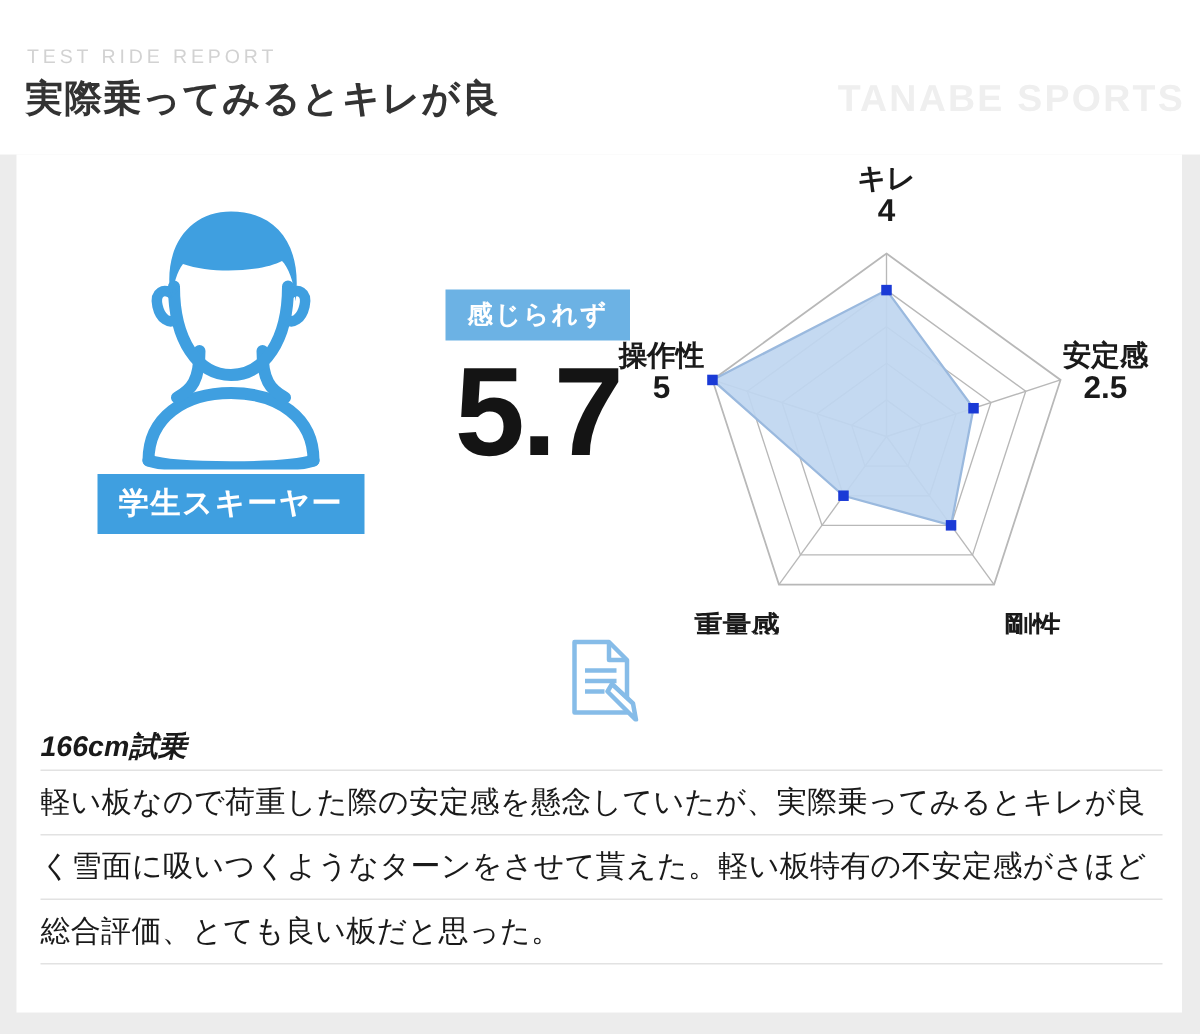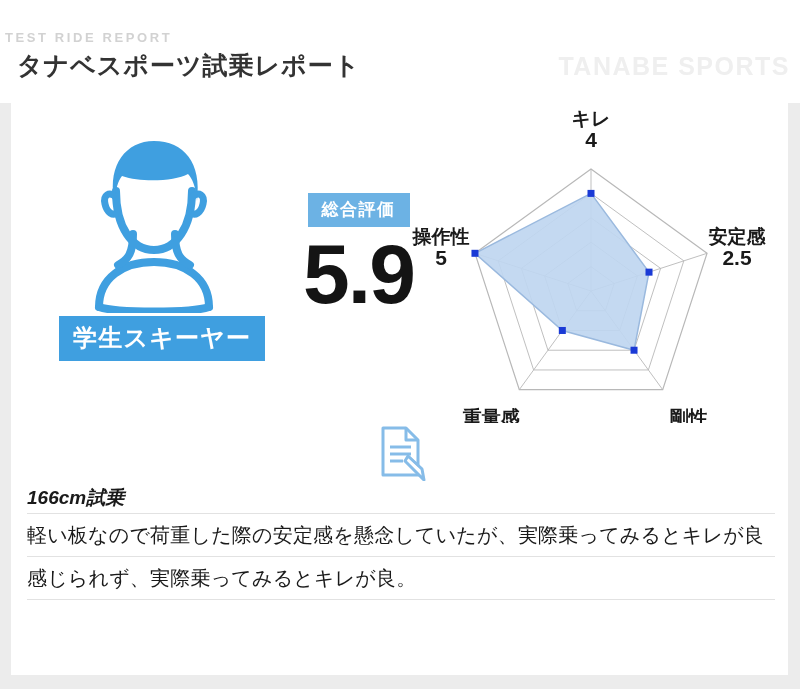--- a/index.html
+++ b/index.html
@@ -19,25 +19,25 @@
   .header {
     position: absolute;
     left: 0; top: 0;
     width: 800px;
     height: 103px;
     background: #ffffff;
     box-sizing: border-box;
   }
   .header-kicker {
     position: absolute;
-    left: 5px;
+    left: 18px;
     top: 30px;
     font-size: 13px;
     letter-spacing: 2.6px;
-    font-weight: bold;
+    font-weight: normal;
     color: #d2d2d2;
     white-space: nowrap;
   }
   .header-title {
     position: absolute;
     left: 17px;
     top: 49px;
     font-size: 25px;
     font-weight: bold;
     color: #333333;
@@ -85,21 +85,21 @@
   .avatar-icon {
     display: block;
     margin: 0 auto;
   }
   .avatar-badge {
     display: inline-block;
     margin-top: 3px;
     background: #3f9fe0;
     color: #ffffff;
     font-weight: bold;
-    font-size: 24px;
+    font-size: 20px;
     letter-spacing: 1.2px;
     padding: 6px 14px 7px 14px;
     white-space: nowrap;
   }
 
   
   .score-block {
     position: absolute;
     left: 255px;
     top: 90px;
@@ -182,21 +182,21 @@
   }
   .review-line:last-child {
     border-bottom: 1px solid #e2e2e2;
   }
 </style>
 </head>
 <body>
 
 <div class="header">
   <div class="header-kicker">TEST RIDE REPORT</div>
-  <div class="header-title">タナベスポーツ試乗レポート</div>
+  <div class="header-title">実際乗ってみるとキレが良</div>
   <div class="header-watermark">TANABE SPORTS</div>
 </div>
 
 <div class="card">
 
   <div class="top-row">
 
     <div class="avatar-block">
       <svg class="avatar-icon" width="152" height="182" viewBox="0 0 152 182">
 
@@ -212,22 +212,22 @@
         <path d="M114 66 C121 60 127 64 125 73 C123 82 117 85 113 82" fill="none" stroke="#3f9fe0" stroke-width="7"></path>
 
         <path d="M36 68 C30 34 48 10 76 10 C106 10 124 32 119 70
                  C118 56 114 47 110 43 C97 50 64 52 44 45
                  C40 50 38 58 36 68 Z" fill="#3f9fe0"></path>
       </svg>
       <div class="avatar-badge">学生スキーヤー</div>
     </div>
 
     <div class="score-block">
-      <div class="score-badge">総合評価</div>
-      <div class="score-value">5.9</div>
+      <div class="score-badge">感じられず</div>
+      <div class="score-value">5.7</div>
     </div>
 
     <div class="radar-block">
       <svg class="radar-svg" width="368" height="320" viewBox="0 0 368 320">
         <g id="radar-grid">
             <polygon points="180.00,163.60 203.21,180.46 194.34,207.74 165.66,207.74 156.79,180.46" fill="none" stroke="#b8b8b8" stroke-width="0.9"></polygon>
             <polygon points="180.00,139.20 226.41,172.92 208.68,227.48 151.32,227.48 133.59,172.92" fill="none" stroke="#b8b8b8" stroke-width="0.9"></polygon>
             <polygon points="180.00,114.80 249.62,165.38 223.03,247.22 136.97,247.22 110.38,165.38" fill="none" stroke="#b8b8b8" stroke-width="0.9"></polygon>
             <polygon points="180.00,90.40 272.82,157.84 237.37,266.96 122.63,266.96 87.18,157.84" fill="none" stroke="#b8b8b8" stroke-width="0.9"></polygon>
             <polygon points="180.00,66.00 296.03,150.30 251.71,286.70 108.29,286.70 63.97,150.30" fill="none" stroke="#b8b8b8" stroke-width="1.2"></polygon>
@@ -272,16 +272,17 @@
       <line x1="17" y1="36" x2="30" y2="36" stroke="#86bce8" stroke-width="3"></line>
       <path d="M32 36 L46 50 L51 55 L49 44 L35 31 Z" fill="#ffffff" stroke="#86bce8" stroke-width="3" stroke-linejoin="round"></path>
       <line x1="35" y1="31" x2="49" y2="44" stroke="#86bce8" stroke-width="2.2"></line>
     </svg>
   </div>
 
   <div class="review-heading">166cm試乗</div>
 
   <div class="review-body">
     <div class="review-line">軽い板なので荷重した際の安定感を懸念していたが、実際乗ってみるとキレが良</div>
-    <div class="review-line">感じられず、実際乗ってみるとキレが良。</div>
+    <div class="review-line">く雪面に吸いつくようなターンをさせて貰えた。軽い板特有の不安定感がさほど</div>
+    <div class="review-line">総合評価、とても良い板だと思った。</div>
   </div>
 
 </div>
 
 </body></html>

